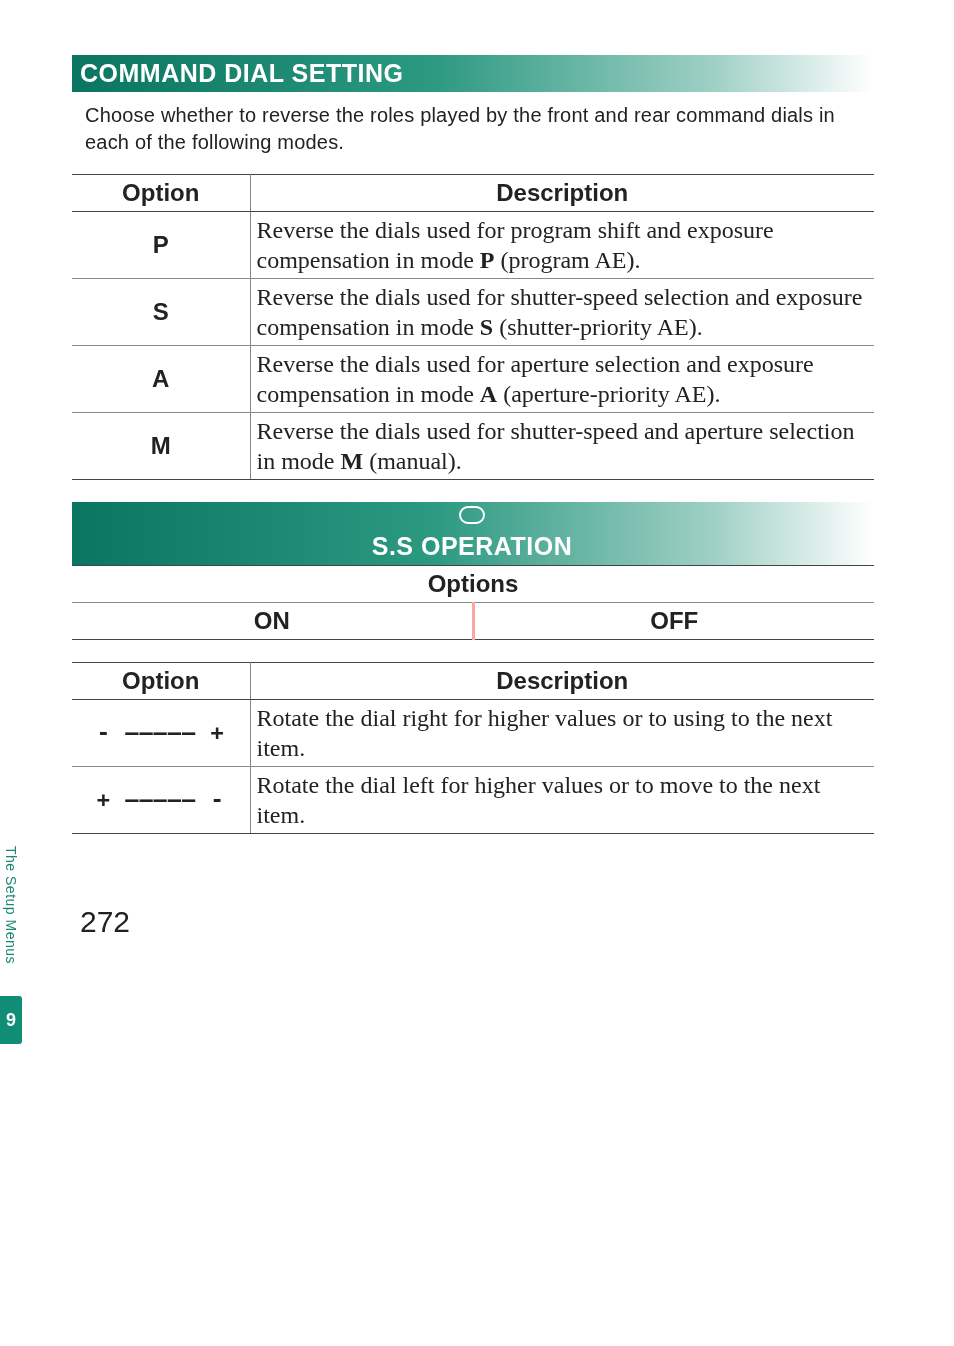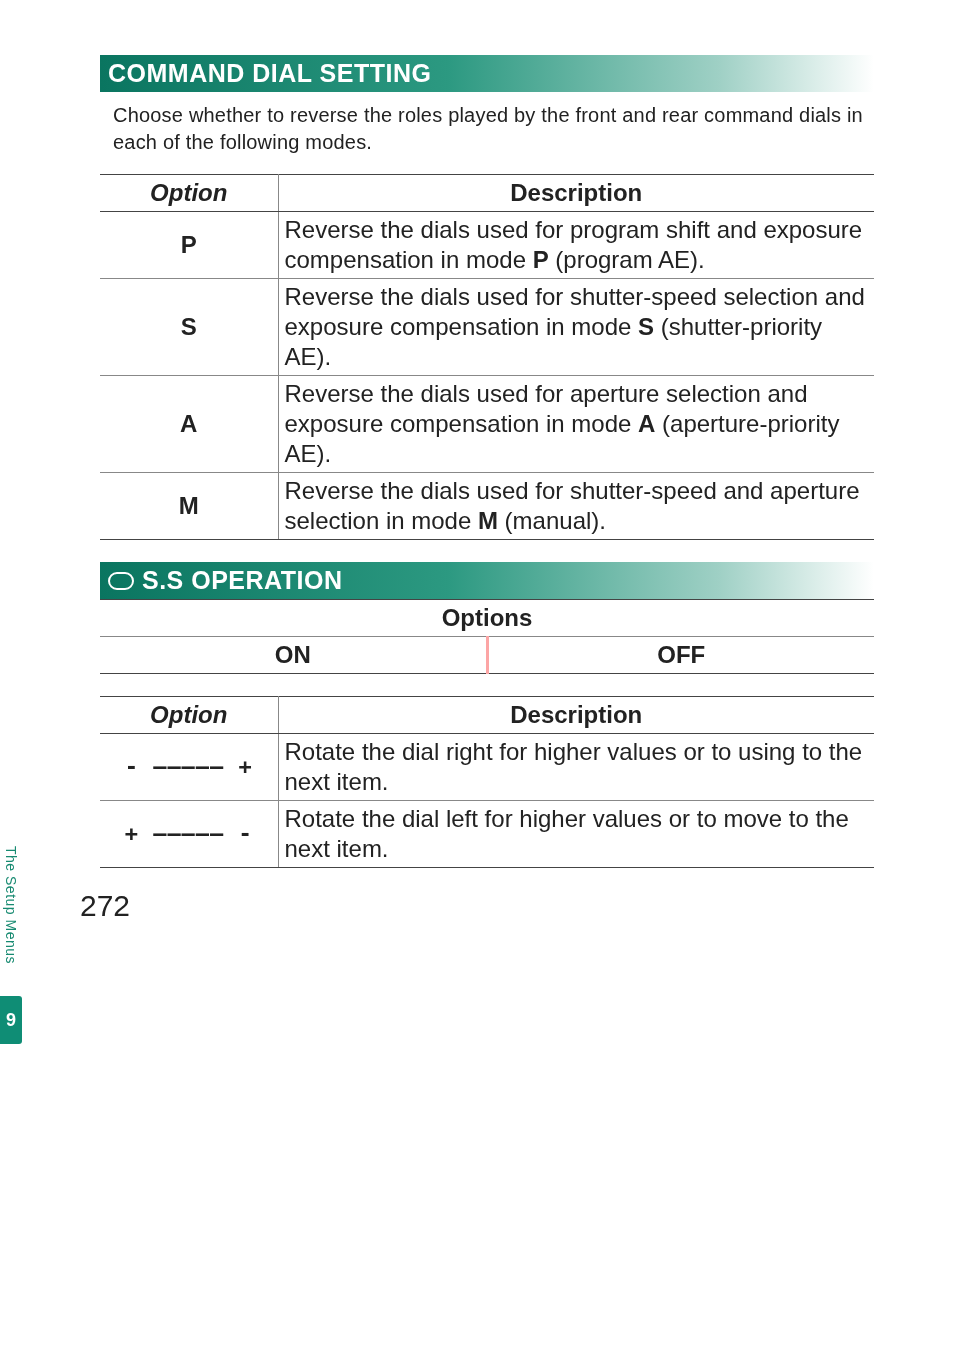--- a/index.html
+++ b/index.html
@@ -1,61 +1,61 @@
 <!DOCTYPE html>
 <html><head>
 <meta charset="utf-8">
 <style>
   * { margin: 0; padding: 0; box-sizing: border-box; }
   html, body { width: 954px; height: 1346px; background: #fff; font-family: "Segoe UI", "Helvetica Neue", Arial, sans-serif; color: #222; }
-  .page { position: relative; width: 954px; height: 987px; padding: 55px 80px 50px 100px; }
+  .page { position: relative; width: 954px; height: 987px; padding: 55px 80px 50px 72px; }
   .section-header {
     background: linear-gradient(to right, #0a7560 0%, #2c9981 45%, #9fd0c5 80%, #ffffff 100%);
     color: #fff;
     font-weight: 700;
     font-size: 25px;
     padding: 4px 10px 4px 8px;
     letter-spacing: 0.5px;
   }
-  .section-header.with-icon { display: flex; align-items: center; gap: 8px; }
+  .section-header.with-icon { display: flex; align-items: center; gap: 8px; flex-direction: column; }
   .section-intro {
     font-size: 20px;
     line-height: 1.35;
     margin: 10px 0 18px 13px;
     letter-spacing: 0.2px;
   }
   .section-intro.justify { text-align: justify; text-justify: inter-word; }
   table { width: 100%; border-collapse: collapse; font-size: 24px; }
   th { font-weight: 700; text-align: center; padding: 4px 6px; border-top: 1.5px solid #444; border-bottom: 1.5px solid #444; }
-  th.opt { width: 178px; border-right: 1px solid #888; font-style: italic; }
+  th.opt { width: 178px; border-right: 1px solid #888; }
   td { padding: 3px 6px; vertical-align: middle; border-bottom: 1px solid #888; line-height: 1.25; }
   tr:last-child td { border-bottom: 1.5px solid #444; }
   td.opt { text-align: center; font-weight: 700; border-right: 1px solid #888; }
-  td.desc { text-align: left; font-weight: 400; }
+  td.desc { text-align: left; font-weight: 400; font-family: Liberation Serif, serif; }
   .b { font-weight: 700; }
   .options-table th { border-top: 1.5px solid #444; border-bottom: 1px solid #888; }
   .options-table td { border-right: 3px solid #fca5a5; font-weight:700; text-align:center; }
   .options-table td:last-child { border-right: none; }
   .options-table tr:last-child td { border-bottom: 1.5px solid #444; }
   .side-tab {
     position: absolute; left: 0; top: 820px; width: 22px; height: 240px;
     display: flex; flex-direction: column; align-items: center;
   }
   .side-label {
     writing-mode: vertical-rl; transform: rotate(0deg);
     font-size: 14px; color: #178a71; letter-spacing: 0.5px; height: 170px;
     display:flex; align-items:center; justify-content:center;
   }
   .side-badge {
     width: 22px; height: 48px; background: #0f8d75; color:#fff;
     display:flex; align-items:center; justify-content:center;
     font-weight:700; font-size:18px; border-top-right-radius:3px; border-bottom-right-radius:3px;
     margin-top:6px;
   }
-  .page-number { position: absolute; left: 80px; bottom: 64px; font-size: 30px; }
+  .page-number { position: absolute; left: 80px; bottom: 48px; font-size: 30px; }
   .gap { height: 22px; width:100%; }
   .dir-icon { font-family: monospace; font-weight:700; font-size:22px; letter-spacing:1px; }
   .ss-icon {
     width: 26px; height: 18px; border: 2.5px solid #fff; border-radius: 10px;
     display:inline-block; flex-shrink:0;
   }
 </style>
 </head>
 <body>
 

